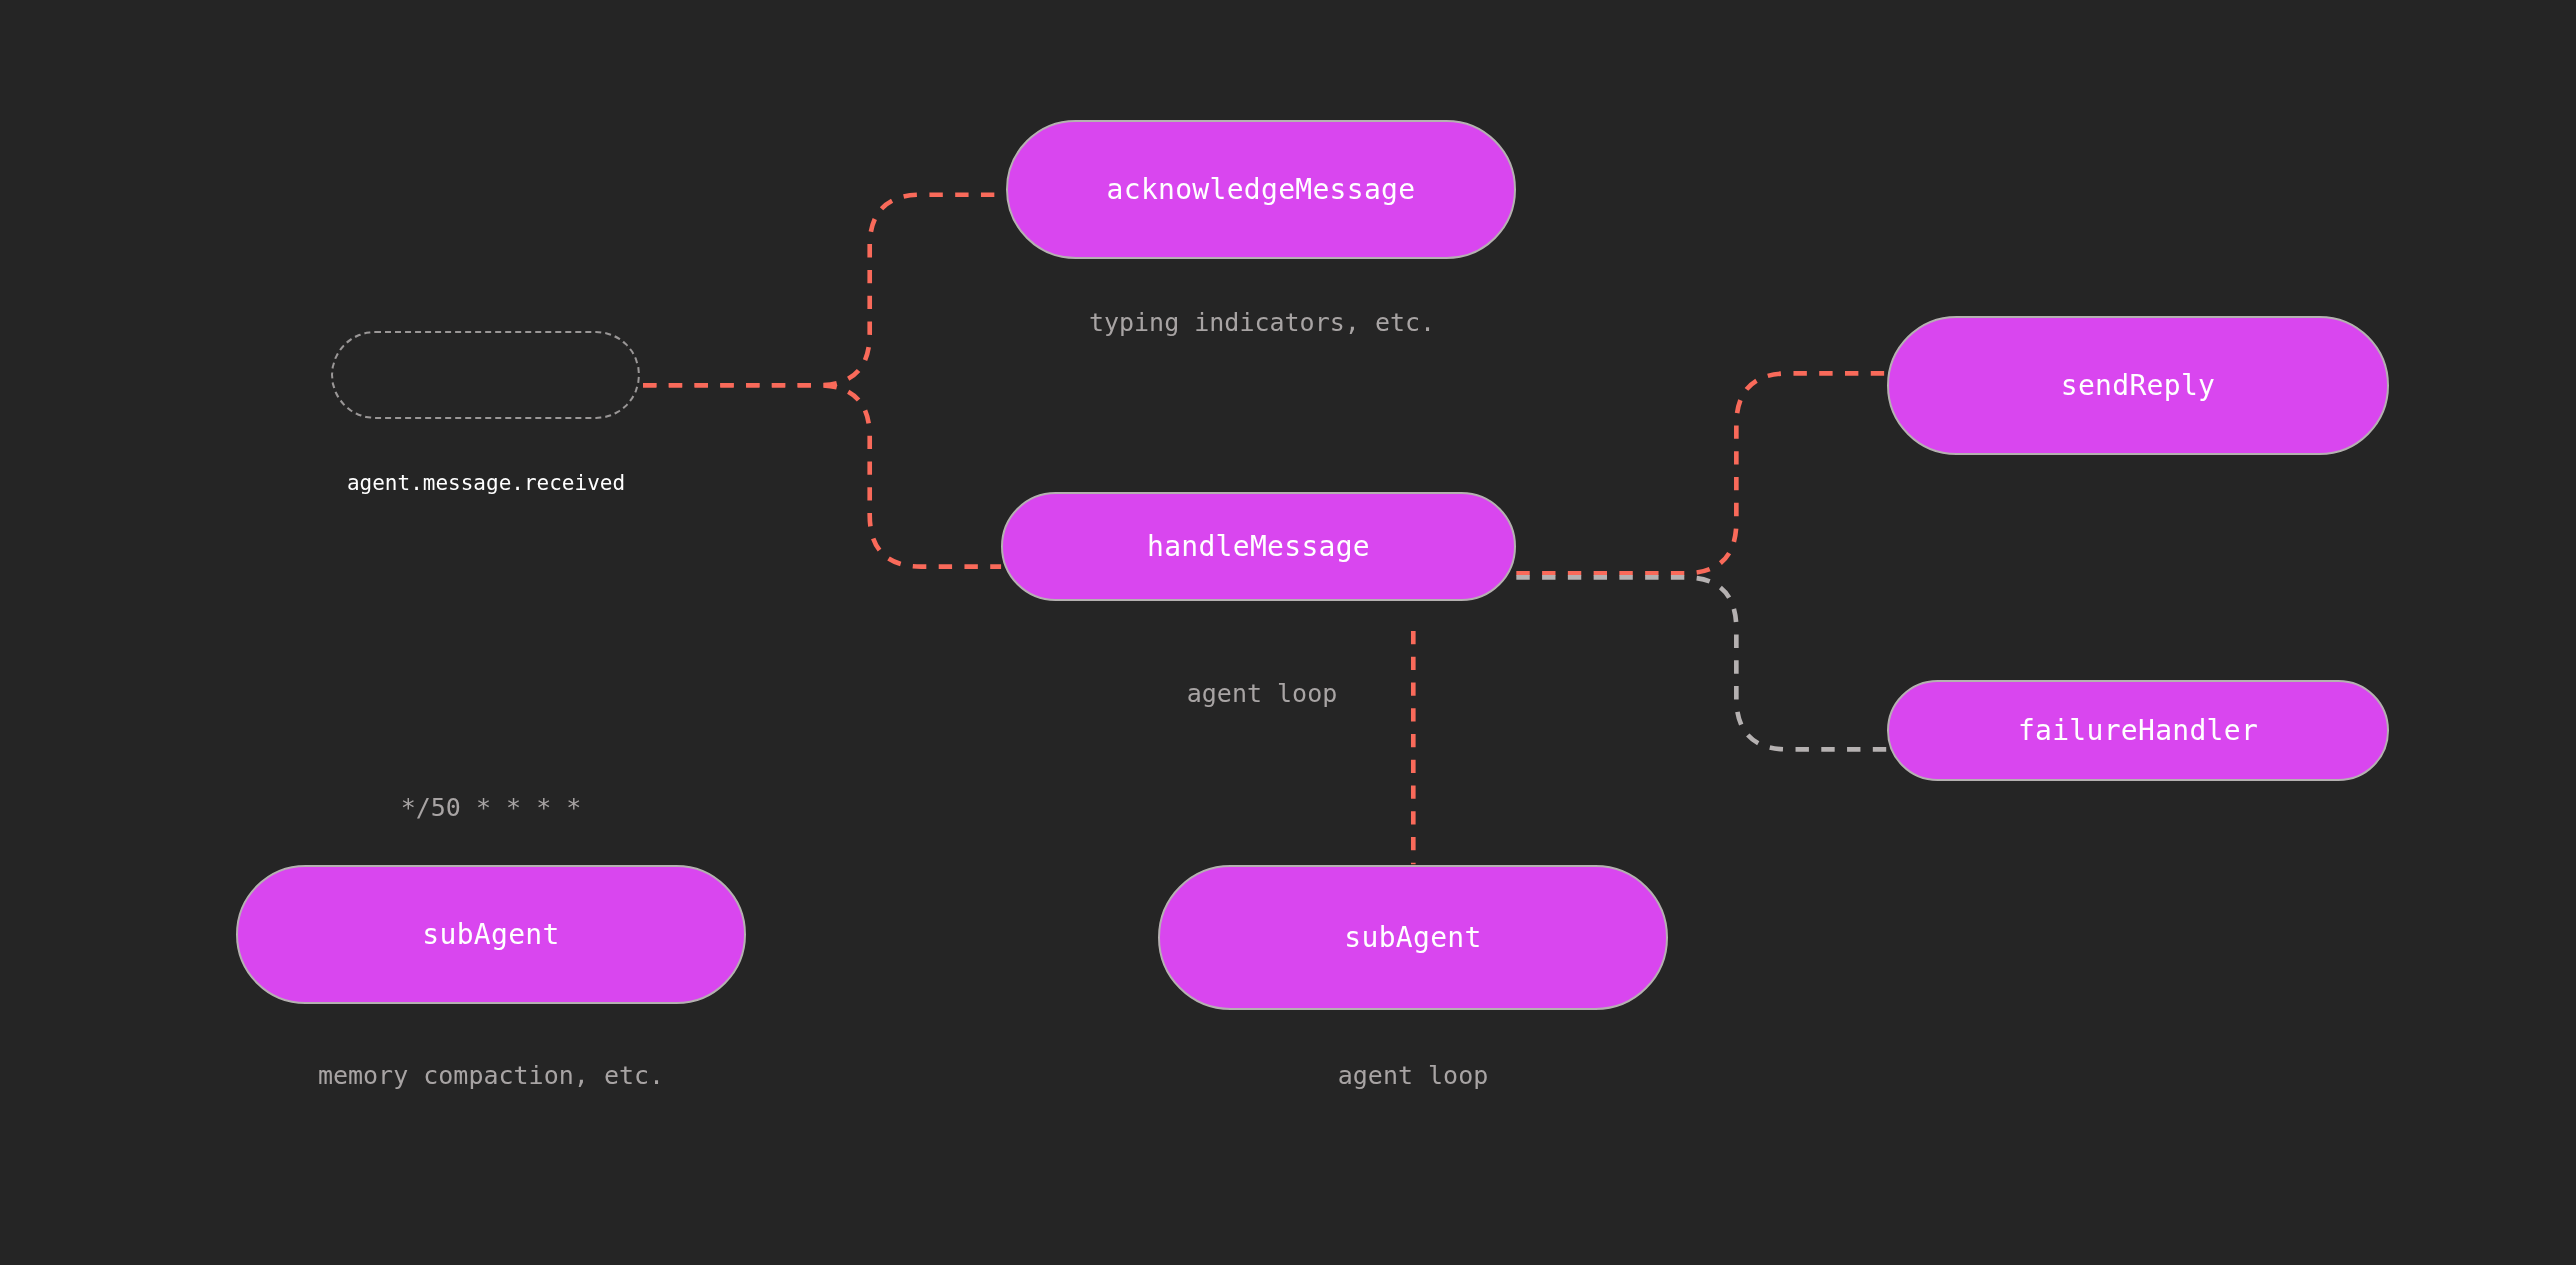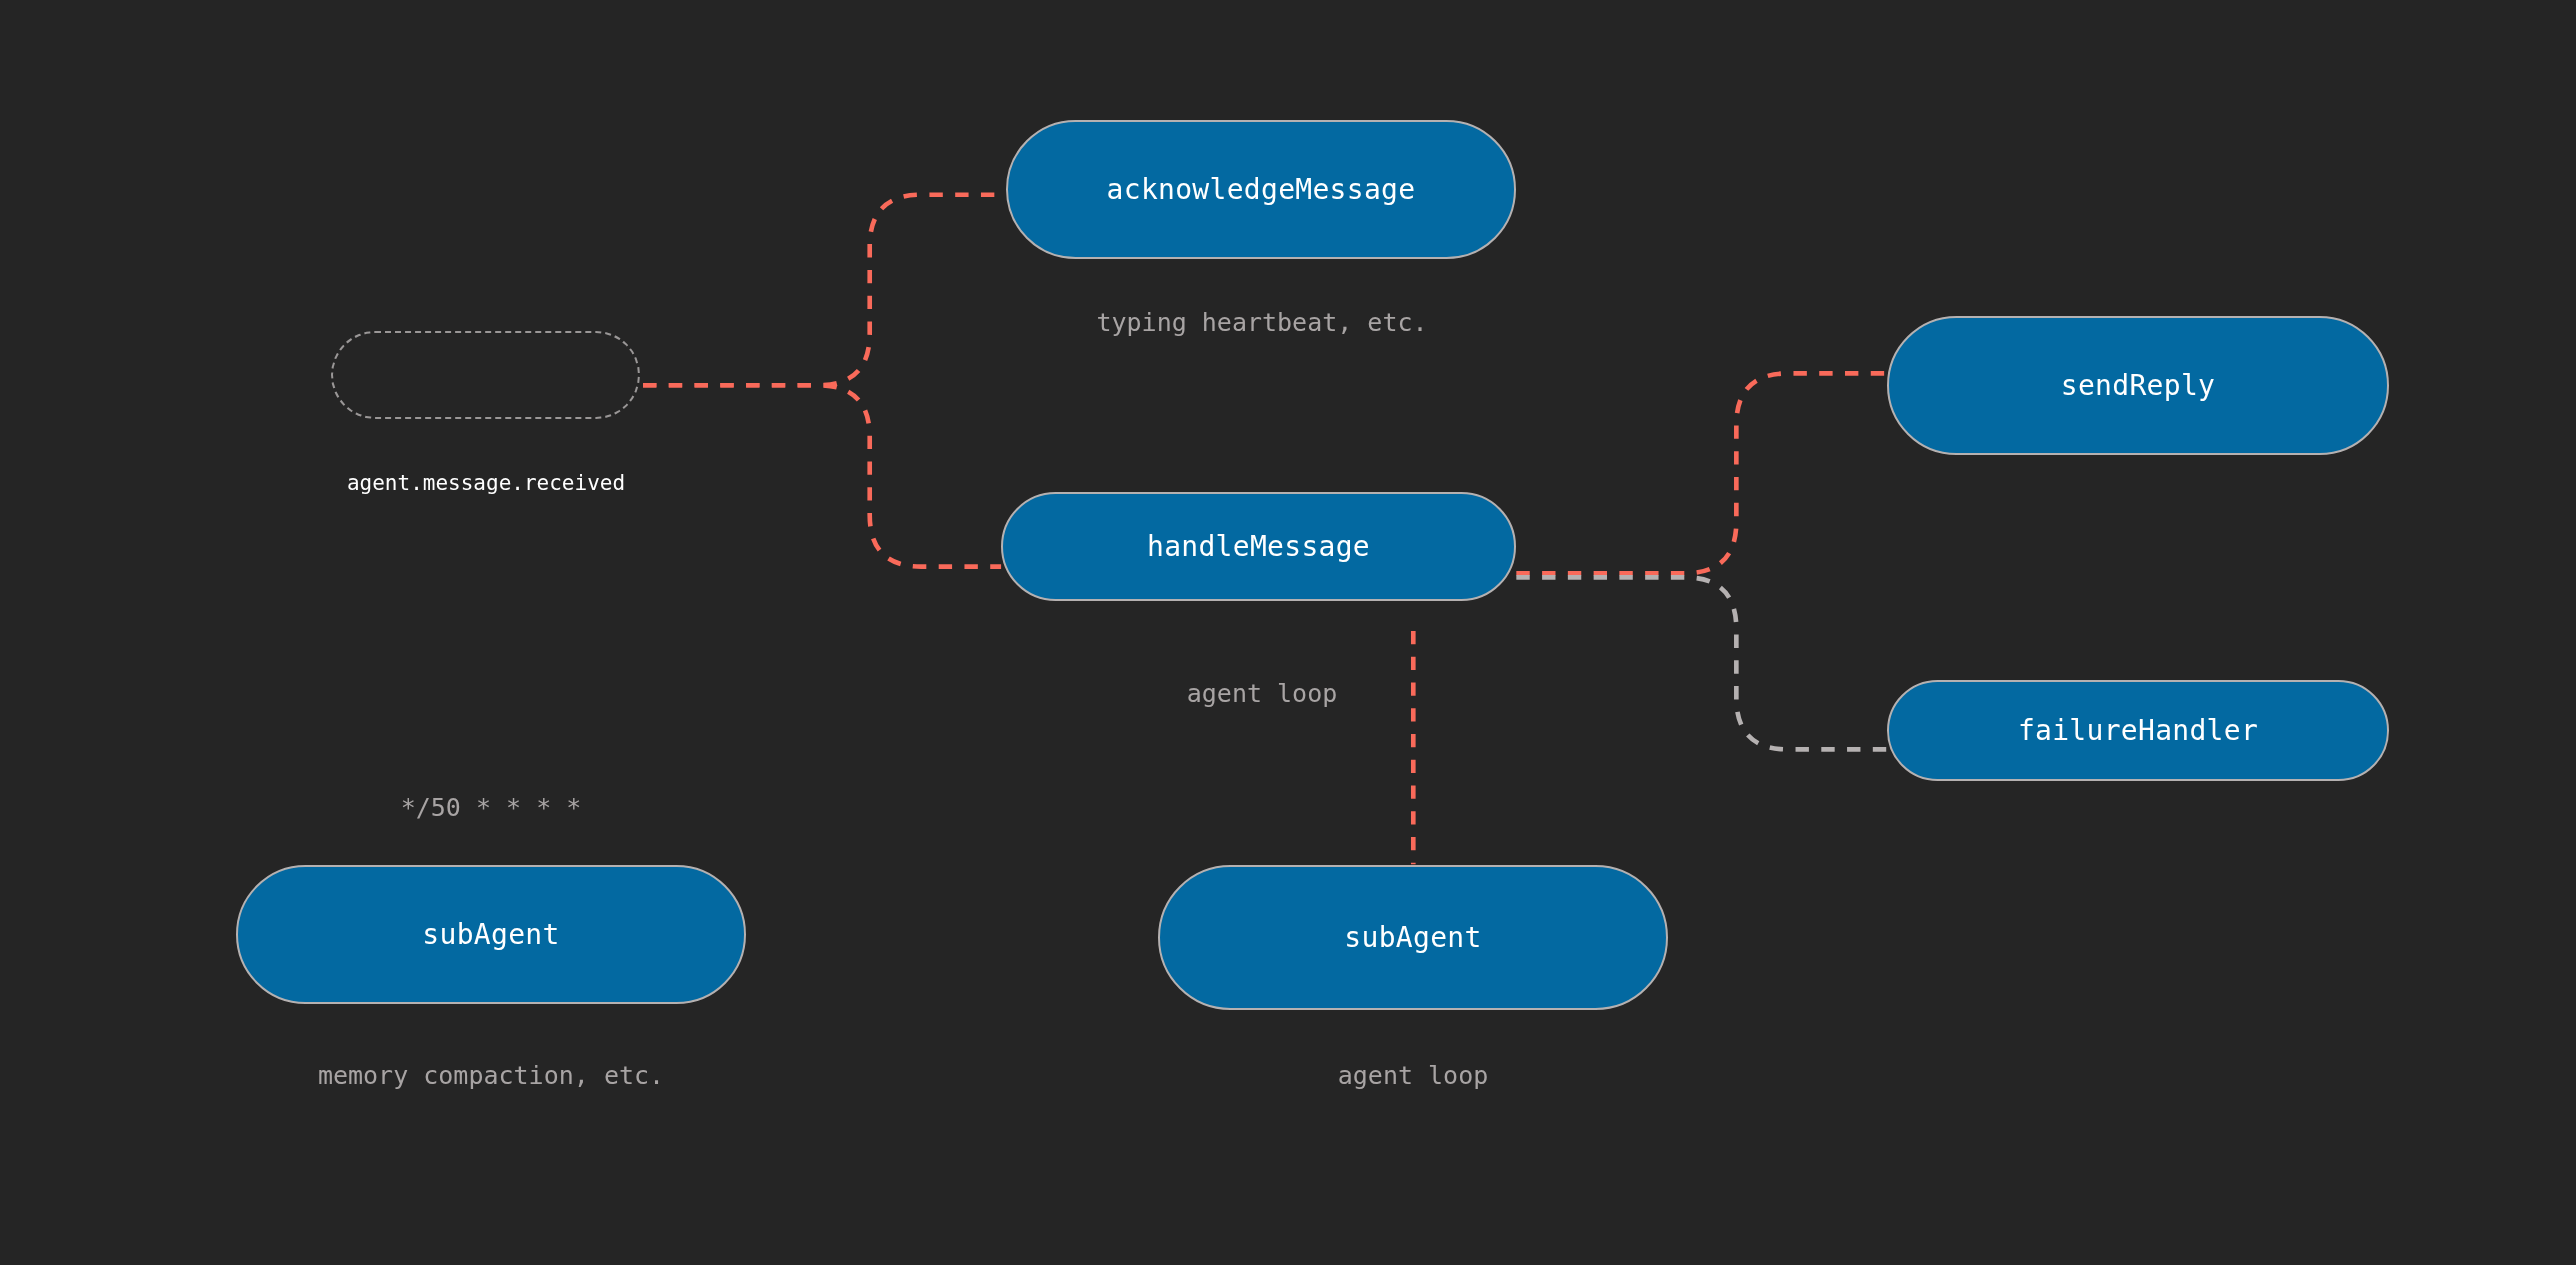--- a/index.html
+++ b/index.html
@@ -26,21 +26,21 @@
     top: 0;
     width: 2638px;
     height: 1265px;
   }
   .node {
     position: absolute;
     box-sizing: border-box;
     display: flex;
     align-items: center;
     justify-content: center;
-    background: #0369a1;
+    background: #d946ef;
     border: 2.6px solid #b5b1b1;
     border-radius: 77px;
     z-index: 4;
   }
   .node.ghost {
     background: transparent;
     border: 2.6px dashed #9a9797;
   }
   .node-label {
     color: #ffffff;
@@ -99,21 +99,21 @@
       </div>
       <div class="node" style="left: 236px; top: 865px; width: 510px; height: 139px;">
         <span class="node-label">subAgent</span>
       </div>
       <div class="node" style="left: 1158px; top: 865px; width: 510px; height: 145px;">
         <span class="node-label">subAgent</span>
       </div>
     </div>
   <div id="caption-layer">
       <div class="cap primary center" style="left: 486px; top: 471px;">agent.message.received</div>
-      <div class="cap muted center" style="left: 1262px; top: 308px;">typing heartbeat, etc.</div>
+      <div class="cap muted center" style="left: 1262px; top: 308px;">typing indicators, etc.</div>
       <div class="cap muted center" style="left: 1262px; top: 679px;">agent loop</div>
       <div class="cap muted center" style="left: 491px; top: 793px;">*/50 * * * *</div>
       <div class="cap muted center" style="left: 491px; top: 1061px;">memory compaction, etc.</div>
       <div class="cap muted center" style="left: 1413px; top: 1061px;">agent loop</div>
     </div>
 
 </div>
 
 
 </body></html>

